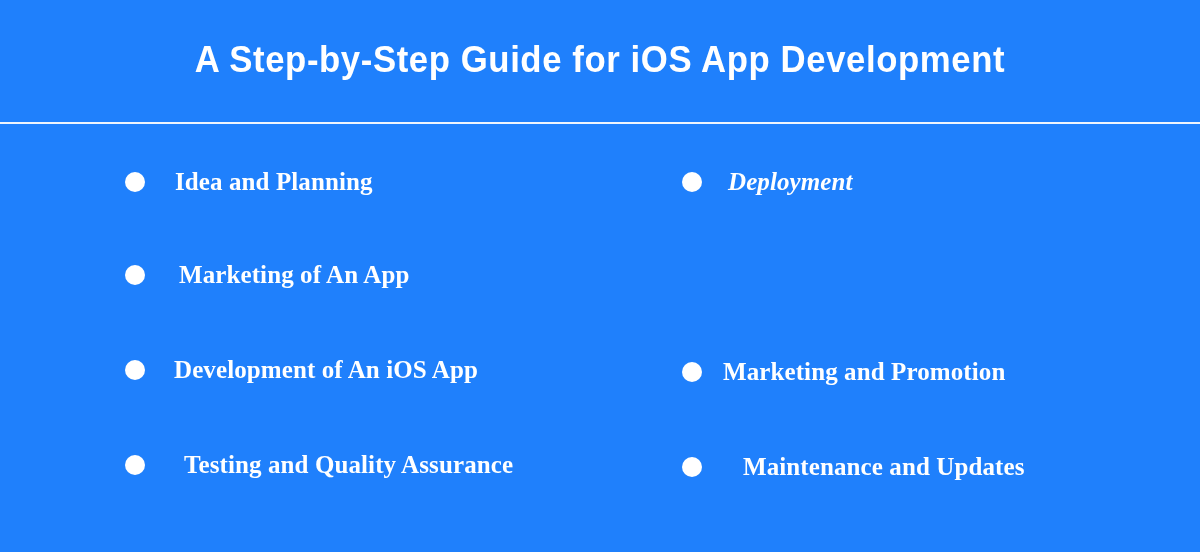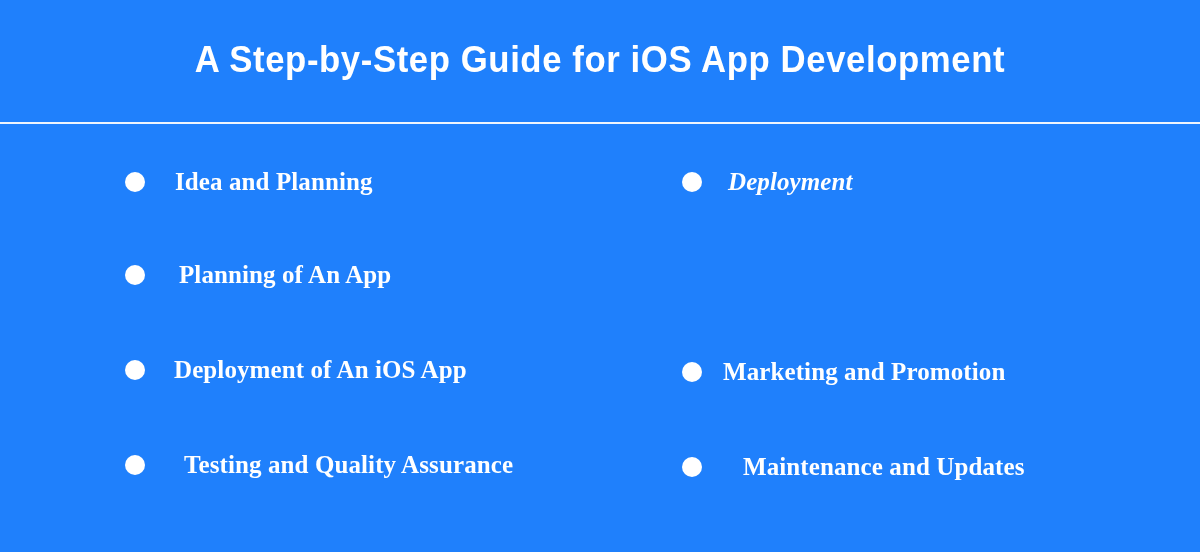--- a/index.html
+++ b/index.html
@@ -142,26 +142,26 @@
 
     <div class="column column-left">
 
       <div class="step-item l0">
         <span class="bullet"></span>
         <span class="step-label">Idea and Planning</span>
       </div>
 
       <div class="step-item l1">
         <span class="bullet"></span>
-        <span class="step-label">Planning of An App</span>
+        <span class="step-label">Marketing of An App</span>
       </div>
 
       <div class="step-item l2">
         <span class="bullet"></span>
-        <span class="step-label">Deployment of An iOS App</span>
+        <span class="step-label">Development of An iOS App</span>
       </div>
 
       <div class="step-item l3">
         <span class="bullet"></span>
         <span class="step-label">Testing and Quality Assurance</span>
       </div>
 
     </div>
 
     <div class="column column-right">

